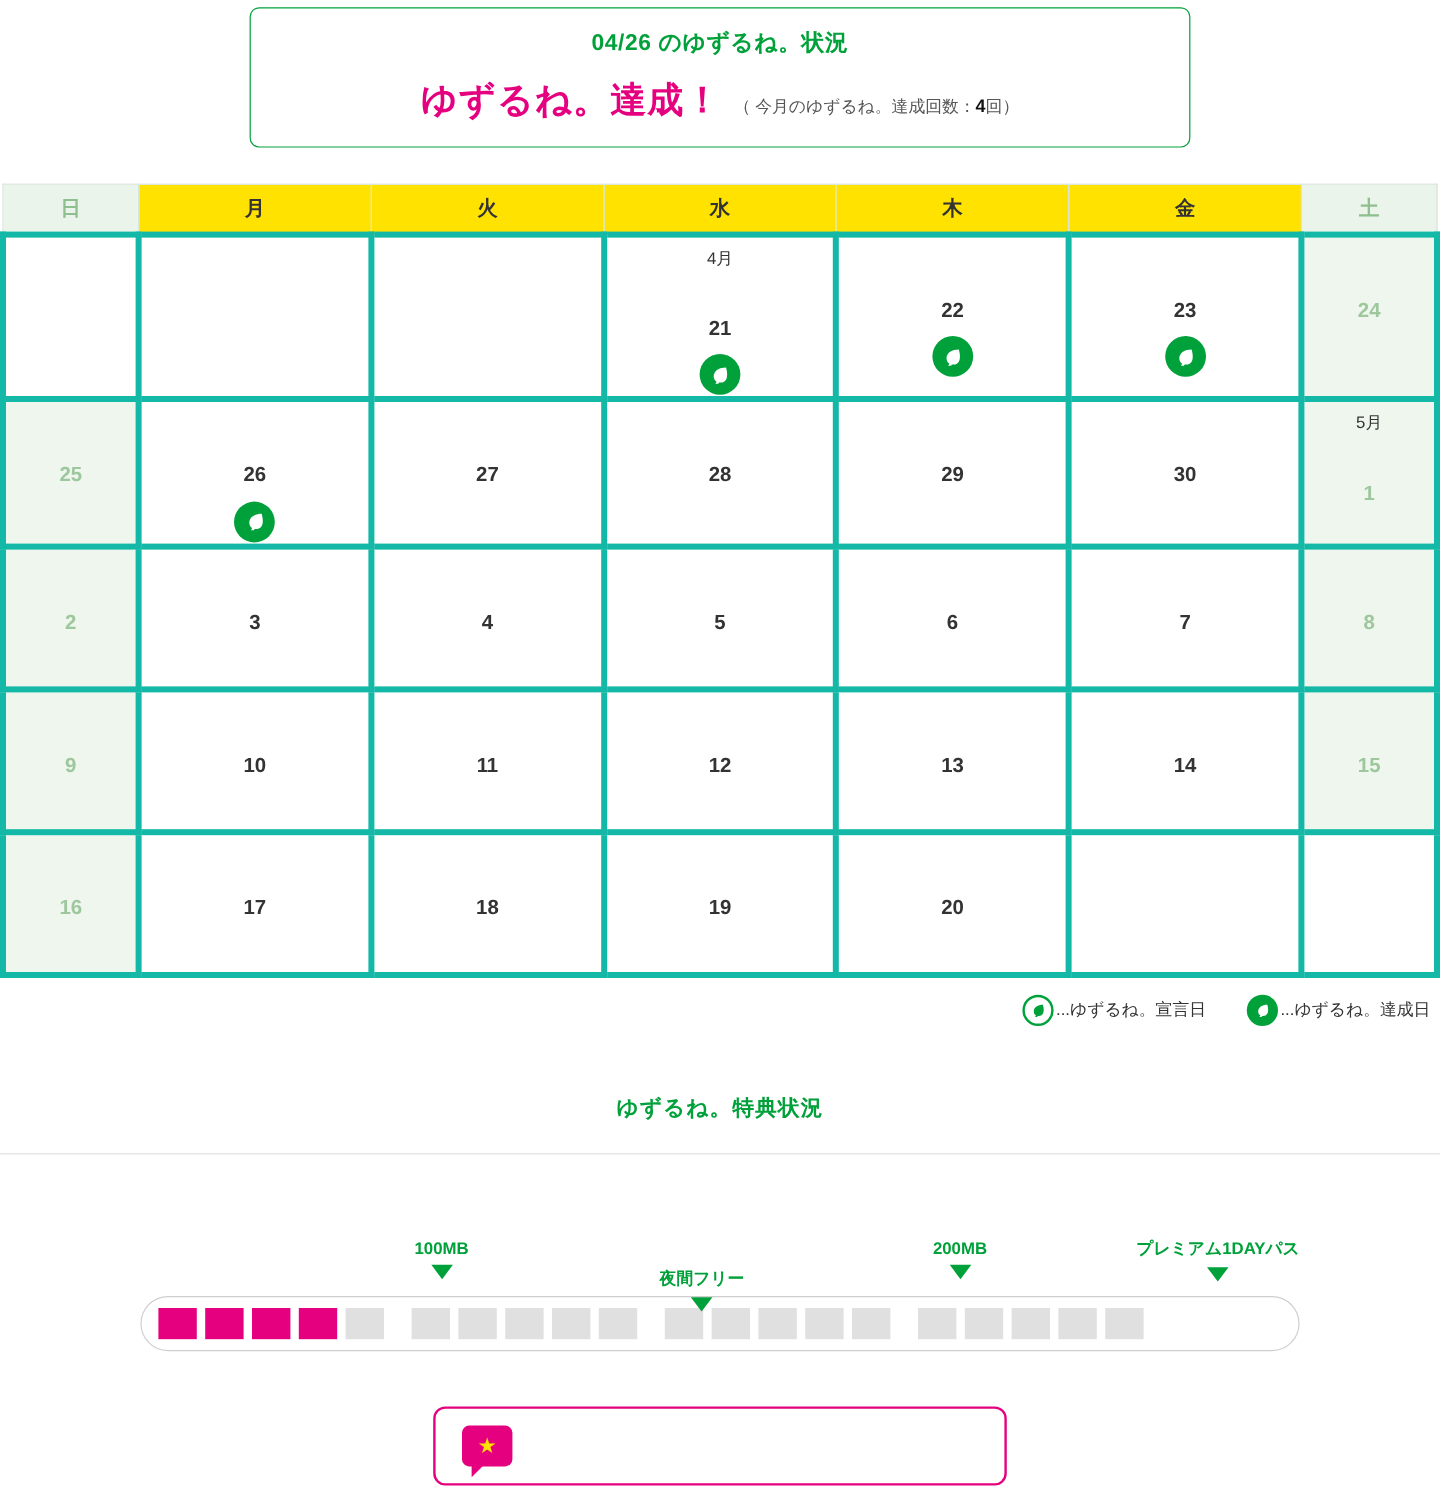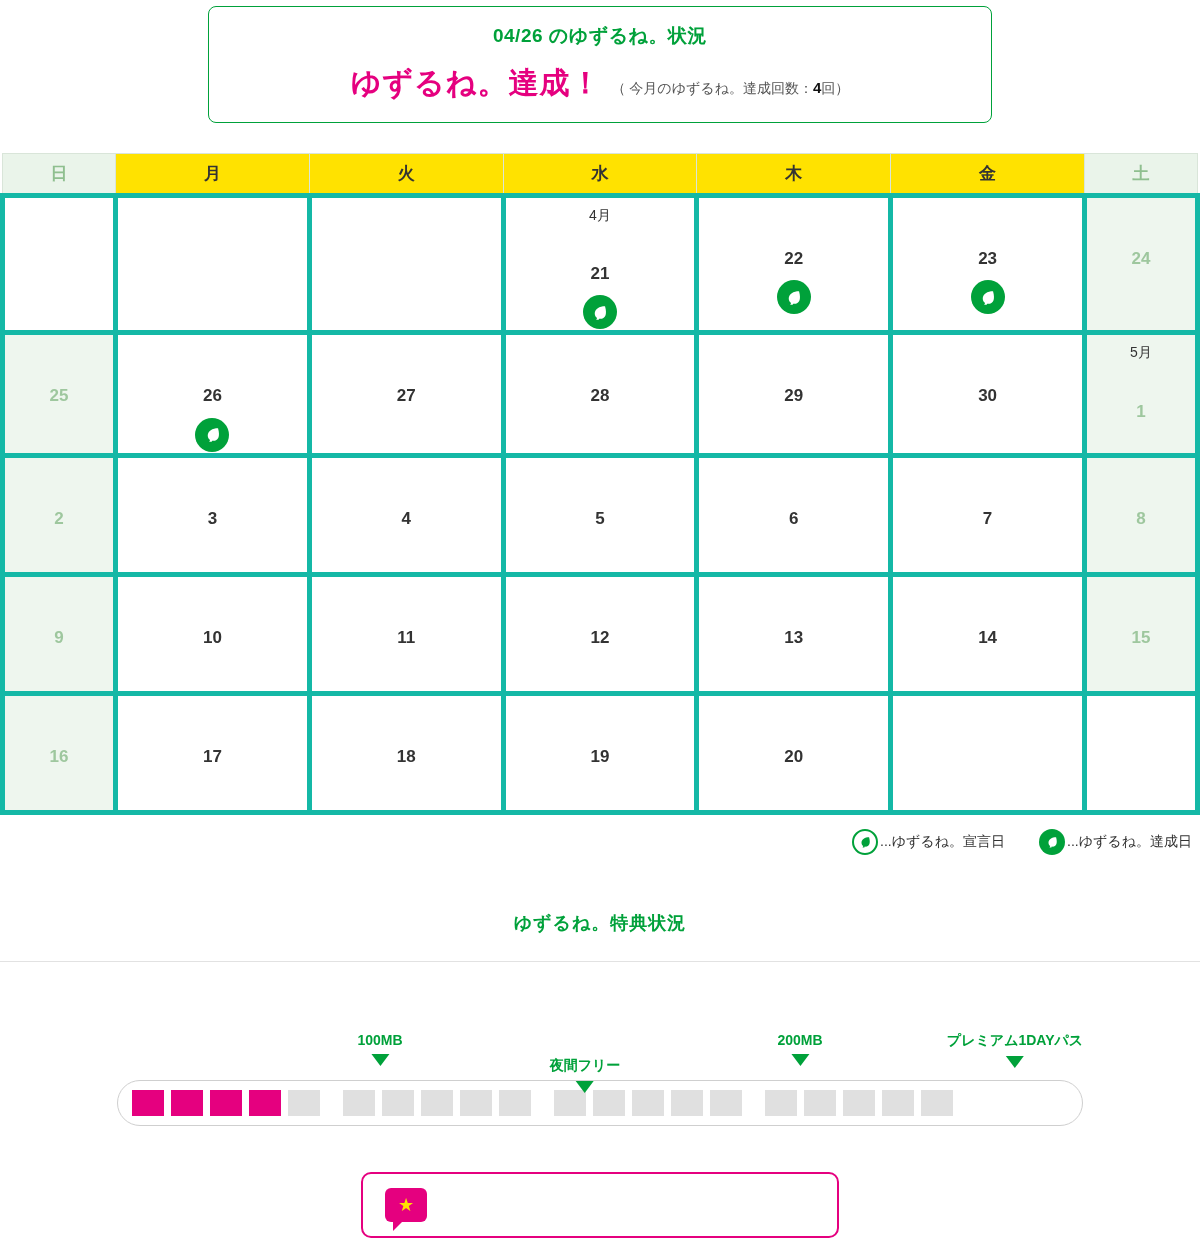--- a/index.html
+++ b/index.html
@@ -405,21 +405,21 @@
       </span>
       <span>...ゆずるね。達成日</span>
     </span>
   </div>
 
   <div class="section-title">ゆずるね。特典状況</div>
   <hr class="divider">
 
   <div class="meter-area">
     <div class="meter-labels" id="meter-labels">
-        <div class="mlabel" style="left: 380px;"><span>100MB</span><span class="arrow"></span></div>
+        <div class="mlabel" style="left: 368px;"><span>100MB</span><span class="arrow"></span></div>
         <div class="mlabel" style="left: 585px; margin-top: 25px;"><span>夜間フリー</span><span class="arrow"></span></div>
         <div class="mlabel" style="left: 800px;"><span>200MB</span><span class="arrow"></span></div>
         <div class="mlabel" style="left: 1015px;"><span>プレミアム1DAYパス</span><span class="arrow"></span></div>
       </div>
     <div class="meter" id="meter">
         <span class="cell on"></span>
         <span class="cell on"></span>
         <span class="cell on"></span>
         <span class="cell on"></span>
         <span class="cell"></span>

